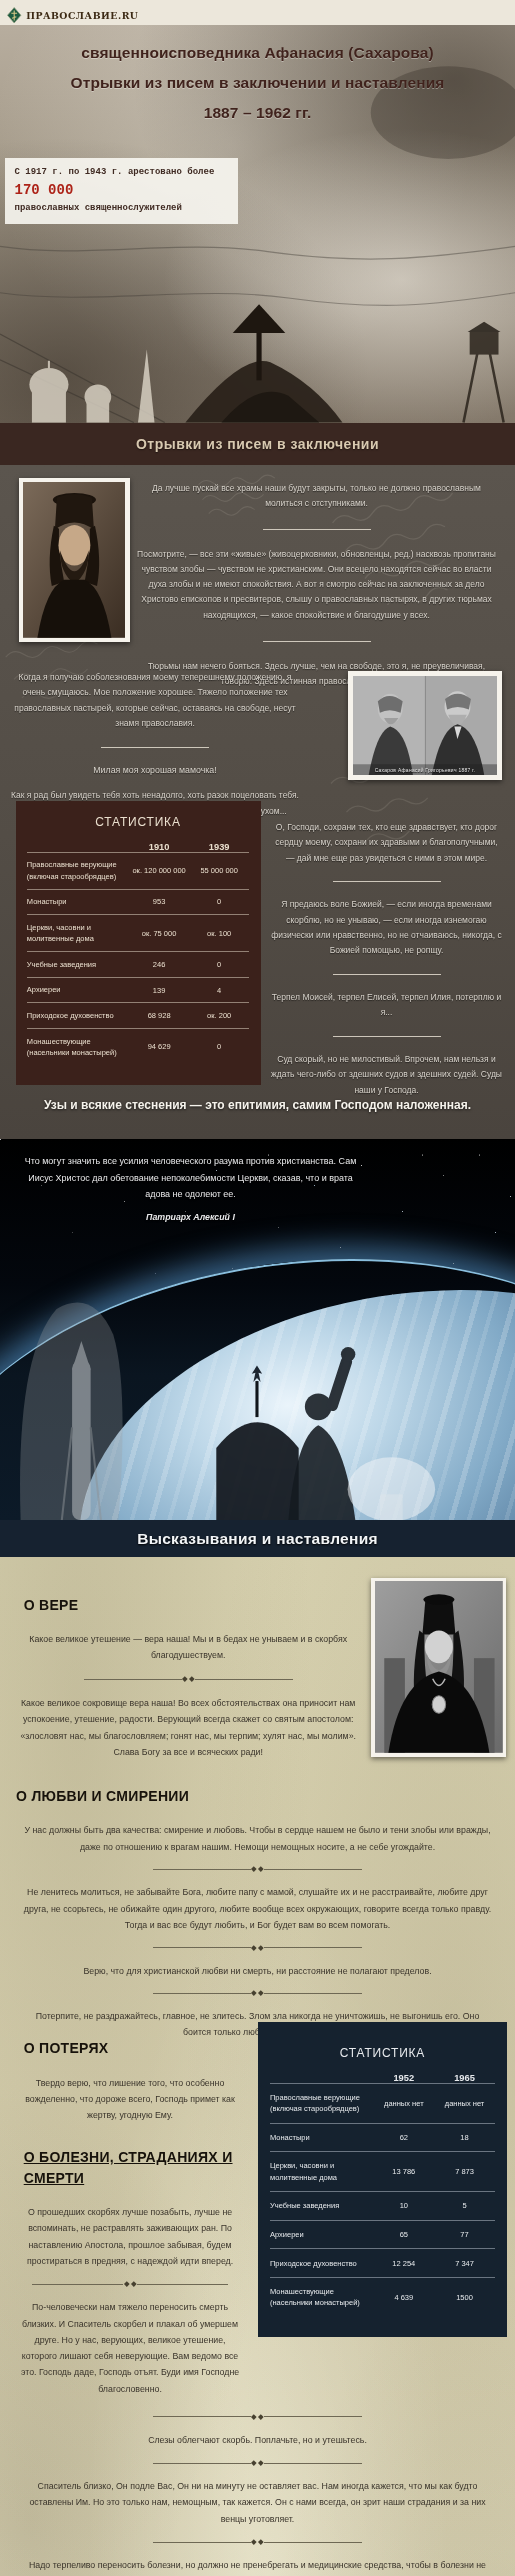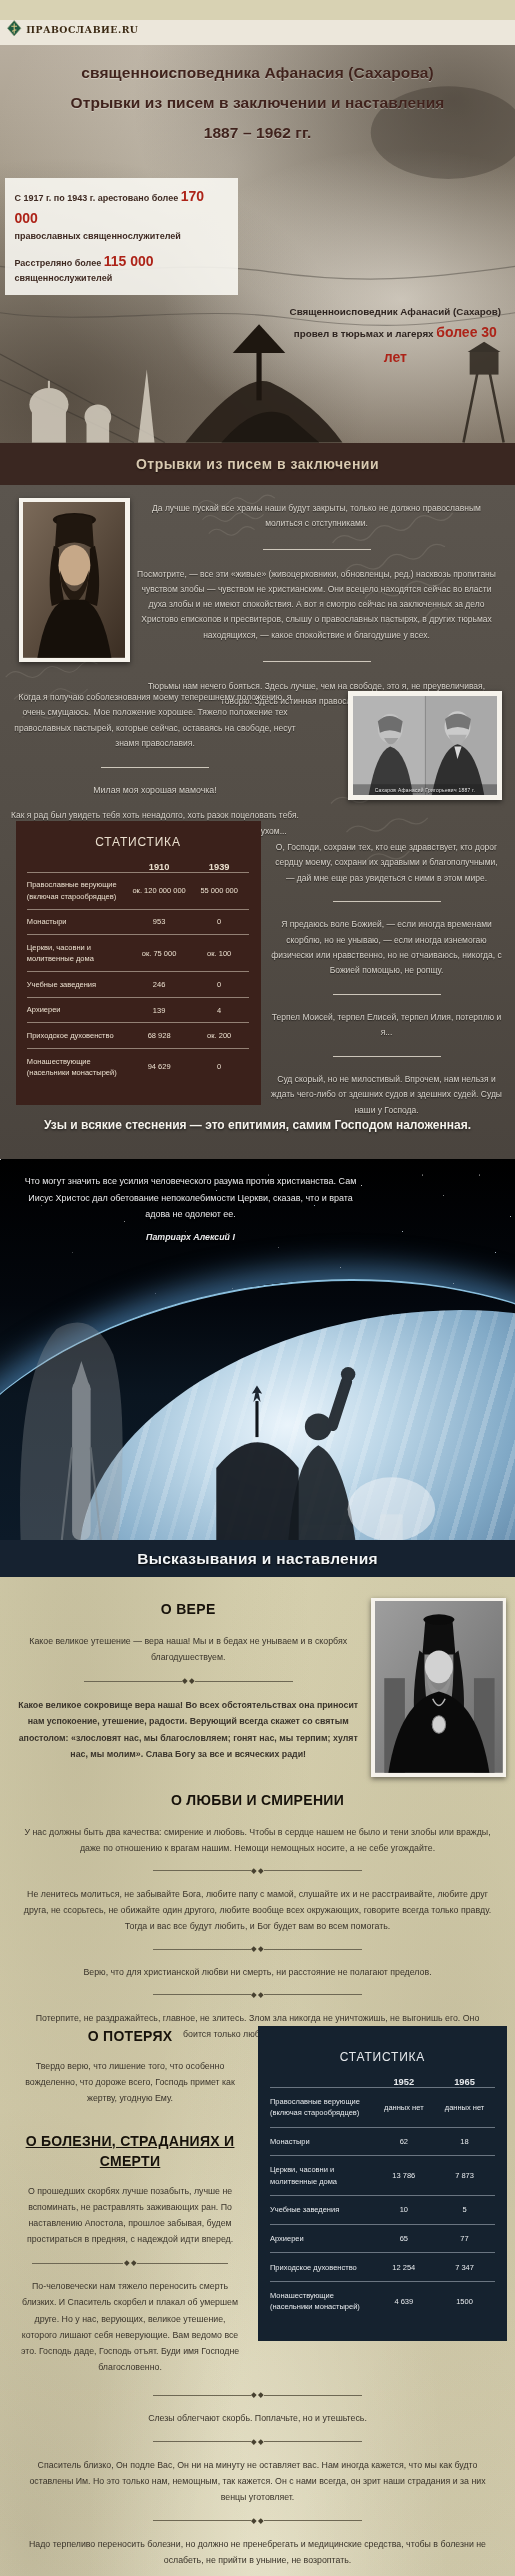--- a/index.html
+++ b/index.html
@@ -1,38 +1,38 @@
 <!DOCTYPE html>
 <html lang="ru" style="font-size:8.2px"><head>
 <meta charset="utf-8">
 <style>
   html,body{margin:0;padding:0;}
   body{width:515px;font-family:"Liberation Sans",sans-serif;background:#222;}
   .page{position:relative;width:515px;height:3411px;margin:0 auto;overflow:hidden;background:#d8d2b3;}
 
   
-  .topbar{height:25px;background:#ece7db;display:flex;align-items:flex-start;padding-left:7.2px;box-sizing:border-box;margin-top:20px;}
+  .topbar{height:25px;background:#ece7db;display:flex;align-items:flex-end;padding-left:7.2px;box-sizing:border-box;}
   .logo-wrap{display:flex;align-items:center;gap:4.6px;}
   .logo-text{font-family:"DejaVu Serif",serif;font-weight:bold;font-size:9.3px;color:#3c2a14;letter-spacing:0.5px;}
 
   
   .hero{position:relative;height:398px;overflow:hidden;
     background:
       radial-gradient(ellipse at 78% 64%, rgba(243,238,228,.6), transparent 42%),
       radial-gradient(ellipse at 12% 88%, rgba(38,30,22,.5), transparent 48%),
       radial-gradient(ellipse at 88% 14%, rgba(52,44,36,.55), transparent 50%),
       radial-gradient(ellipse at 45% 30%, rgba(232,227,216,.4), transparent 60%),
       linear-gradient(180deg,#b7ad9e 0%,#a39988 38%,#948a7b 68%,#84796b 100%);}
   .hero-art{position:absolute;inset:0;}
   .hero-title{position:absolute;top:13.4px;left:0;right:0;text-align:center;color:#40231d;font-weight:bold;
     text-shadow:0 0.5px 0.5px rgba(255,255,255,.35);z-index:3;}
   .ht{font-size:15.5px;line-height:30px;letter-spacing:0.1px;}
   .stat-box{position:absolute;left:5.2px;top:133px;width:233px;background:rgba(251,249,244,.88);
     padding:8.2px 9.3px;box-sizing:border-box;z-index:3;}
-  .stat-line{margin:0 0 7.2px 0;color:#3f2a22;font-weight:bold;font-size:9px;line-height:1.55;}
+  .stat-line{margin:0 0 7.2px 0;color:#3f2a22;font-weight:bold;font-size:9px;line-height:1.55;font-family:Liberation Mono, monospace;}
   .stat-line:last-child{margin-bottom:0;}
   .stat-num{color:#ad2318;font-size:14px;}
   .hero-caption{position:absolute;right:6.2px;top:258px;width:227px;text-align:center;color:#2e2420;
     font-weight:bold;font-size:9.8px;line-height:1.75;z-index:3;}
   .hero-caption .accent{color:#ad2318;font-size:14px;}
 
   
   .banner1{height:42px;background:#3a2721;display:flex;align-items:center;justify-content:center;}
   .banner1 span{color:#d8c9b0;font-size:14px;font-weight:bold;letter-spacing:0.5px;text-shadow:0 1px 1.5px rgba(0,0,0,.5);}
 
@@ -99,30 +99,30 @@
 
   
   .parchment{position:relative;height:1854px;overflow:hidden;color:#3a342b;
     background:
       radial-gradient(ellipse at 15% 8%, rgba(118,108,78,.2), transparent 38%),
       radial-gradient(ellipse at 88% 26%, rgba(118,108,78,.16), transparent 42%),
       radial-gradient(ellipse at 52% 55%, rgba(255,255,242,.3), transparent 48%),
       radial-gradient(ellipse at 6% 52%, rgba(90,80,55,.2), transparent 32%),
       radial-gradient(ellipse at 92% 78%, rgba(100,90,60,.18), transparent 36%),
       linear-gradient(180deg,#d8d2b0 0%,#d6cfae 30%,#dcd6b8 62%,#d4ceaf 100%);}
-  .p-head{font-size:14px;font-weight:bold;color:#17120b;text-align:center;letter-spacing:0.3px;margin:0;line-height:1.45;}
+  .p-head{font-size:14px;font-weight:bold;color:#17120b;text-align:left;letter-spacing:0.3px;margin:16px;line-height:1.45;}
   .pq{font-size:8.8px;line-height:1.85;text-align:center;margin:0 auto;}
   .orn{display:flex;align-items:center;justify-content:center;margin:14px auto;width:237px;}
   .orn i{height:0.5px;background:#6e6854;flex:1;max-width:98px;}
   .orn b{width:3.6px;height:3.6px;background:#474130;transform:rotate(45deg);margin:0 1.5px;flex:none;}
 
   .faith-row{position:relative;height:206px;}
   .faith-col{position:absolute;left:7.7px;top:21.6px;width:361px;}
   .faith-col .pq{max-width:319px;margin-top:14px;}
-  .faith-col .pq2{max-width:350px;margin-top:0;font-weight:bold;}
+  .faith-col .pq2{max-width:350px;margin-top:0;}
   .bishop-photo{position:absolute;right:8.8px;top:20.6px;width:135px;height:179px;padding:3.6px;}
   .bishop-photo svg{display:block;width:100%;height:100%;}
 
   .love-sec{height:232px;text-align:center;}
   .love-sec .p-head{padding-top:7.2px;}
   .love-sec .pq{max-width:484px;margin-top:13.4px;}
   .love-sec .orn{margin:12.4px auto;}
 
   .loss-row{display:flex;margin:11.3px 7.7px 0;align-items:flex-start;}
   .loss-left{width:245px;text-align:center;}
@@ -184,30 +184,20 @@
       <div class="ht">священноисповедника Афанасия (Сахарова)</div>
       <div class="ht">Отрывки из писем в заключении и наставления</div>
       <div class="ht">1887 – 1962 гг.</div>
     </div>
     <div class="stat-box">
       <p class="stat-line">
         <span>С 1917 г. по 1943 г. арестовано более</span>
         <span class="stat-num">170 000</span><br>
         <span>православных священнослужителей</span>
       </p>
-      <p class="stat-line">
-        <span>Расстреляно более</span>
-        <span class="stat-num">115 000</span><br>
-        <span>священнослужителей</span>
-      </p>
-    </div>
-    <div class="hero-caption">
-      <span>Священноисповедник Афанасий (Сахаров)</span><br>
-      <span>провел в тюрьмах и лагерях</span>
-      <span class="accent">более 30 лет</span>
     </div>
   </div>
 
   <div class="banner1">
     <span>Отрывки из писем в заключении</span>
   </div>
 
   <div class="letters">
     <svg class="scribble" style="left:196px;top:3.1px;transform:rotate(-5deg);" width="155" height="46" viewBox="0 0 300 90">
       <path d="M5 20 q15 -14 30 0 t30 0 t30 0 t30 0 t30 0 M10 50 q15 -14 30 0 t30 0 t30 0 t30 0 M20 78 q15 -14 30 0 t30 0 t30 0" stroke="#e3dccd" fill="none" stroke-width="2"></path>

